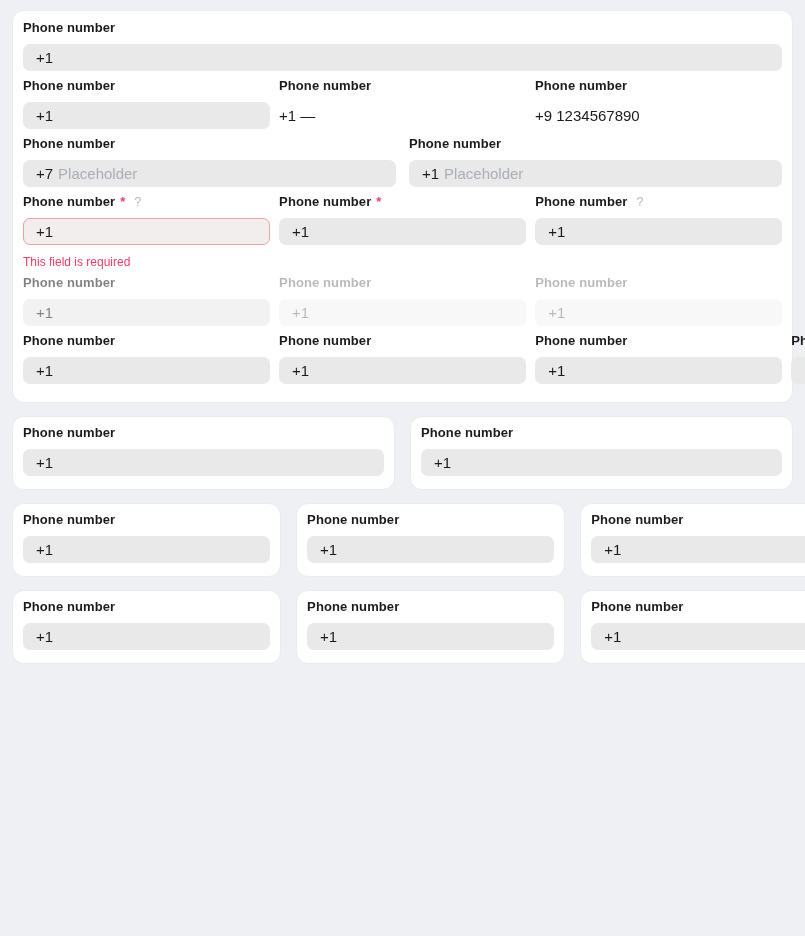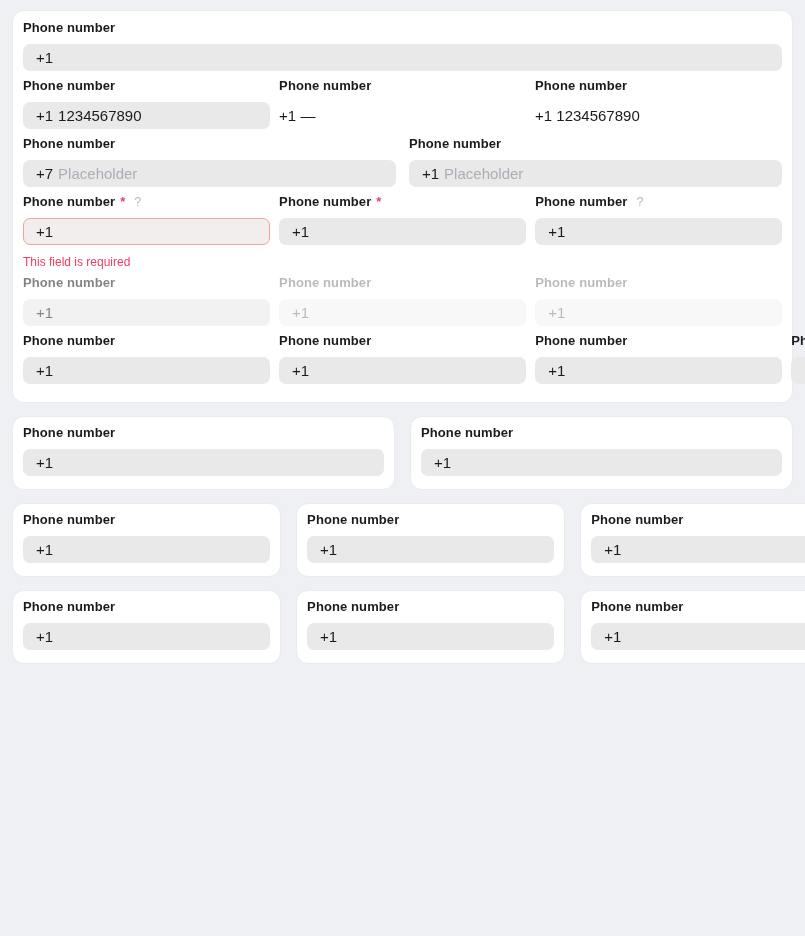--- a/index.html
+++ b/index.html
@@ -74,34 +74,33 @@
     </div>
   </div>
 
   <div class="grid g3">
     <div class="field">
       <div class="lrow">
           <span class="lbl">Phone number</span>
         </div>
       <div class="ibox">
         <span class="pfx">+1</span>
-        <input value="1234567890" style="">
       </div>
     </div>
     <div class="field">
       <div class="lrow">
           <span class="lbl">Phone number</span>
         </div>
       <div class="tval">+1 —</div>
     </div>
     <div class="field">
       <div class="lrow">
           <span class="lbl">Phone number</span>
         </div>
-      <div class="tval">+1 1234567890</div>
+      <div class="tval">+9 1234567890</div>
     </div>
   </div>
 
   <div class="grid g2">
     <div class="field">
       <div class="lrow">
           <span class="lbl">Phone number</span>
         </div>
       <div class="ibox">
         <span class="pfx">+7</span>

